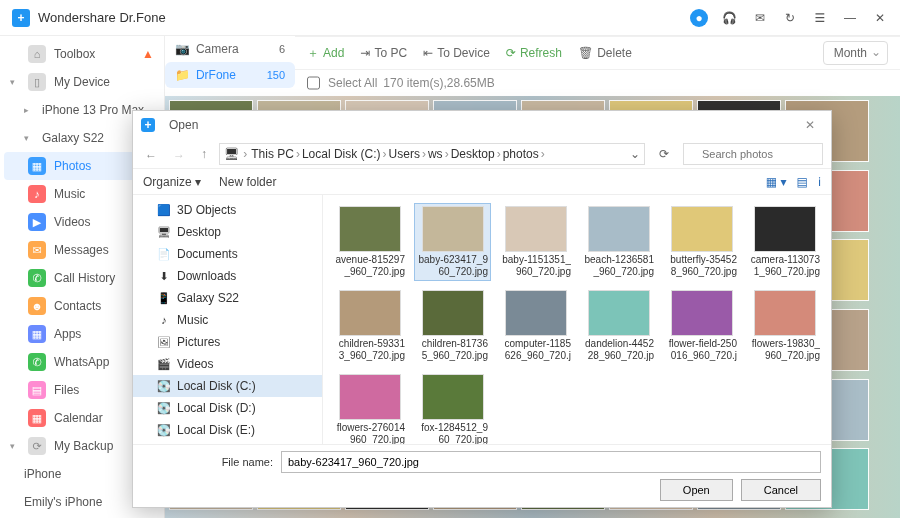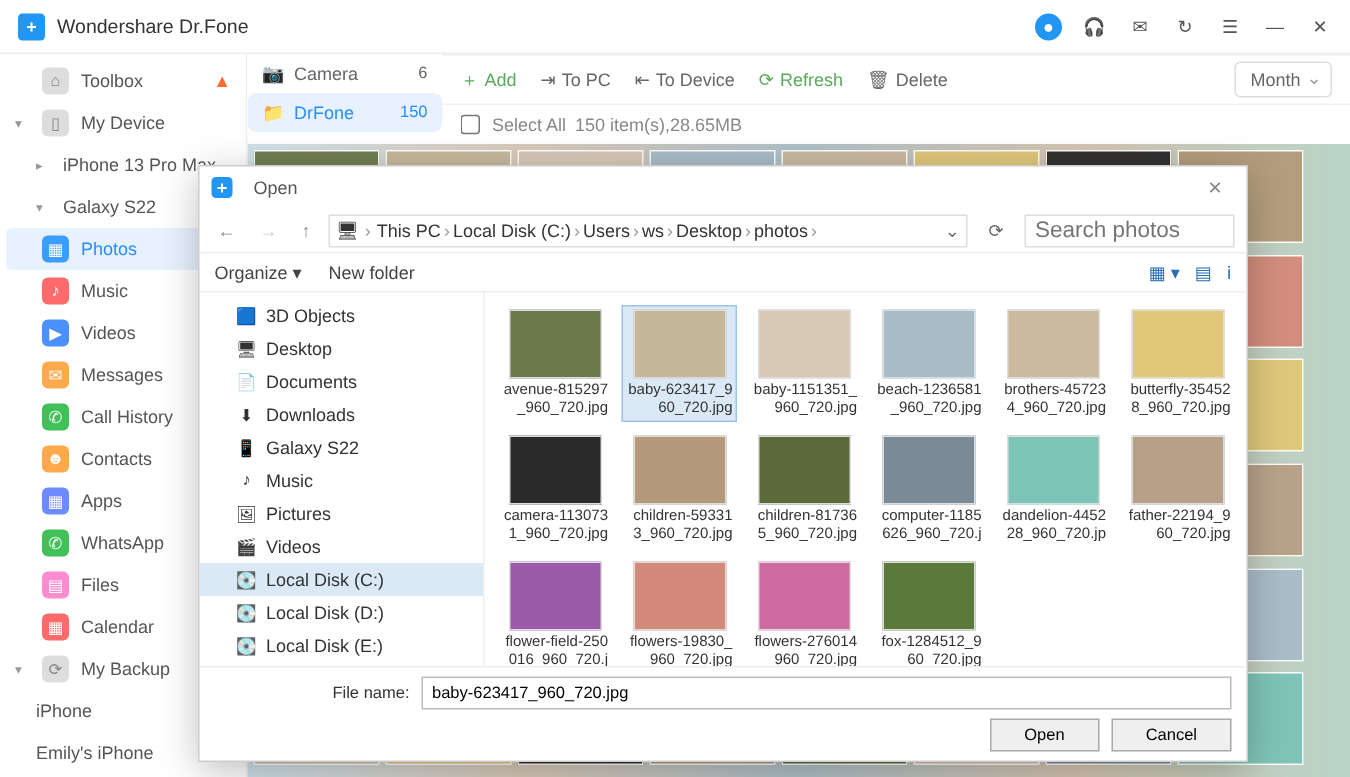--- a/index.html
+++ b/index.html
@@ -38,21 +38,21 @@
 .dlg-title{height:28px;display:flex;align-items:center;padding:0 8px;gap:6px;color:#555}
 .dlg-title .logo{width:14px;height:14px}
 .dlg-close{margin-left:auto;cursor:pointer;padding:2px 8px;color:#888}
 .dlg-nav{height:30px;display:flex;align-items:center;gap:8px;padding:0 8px;border-bottom:1px solid #eee}
 .navbtn{color:#888;cursor:pointer;padding:2px 4px}
 .crumbbox{flex:1;border:1px solid #ddd;height:22px;display:flex;align-items:center;padding:0 4px;gap:2px;font-size:11px;color:#333}
 .crumb{cursor:pointer}
 .crumbsep{color:#999;padding:0 2px}
 .navdrop{margin-left:auto;color:#666}
 .refresh{color:#666;padding:0 6px;cursor:pointer}
-.searchbox{width:140px;border:1px solid #ddd;height:22px;padding:0 6px;font-size:15px;color:#888}
+.searchbox{width:140px;border:1px solid #ddd;height:22px;padding:0 18px;font-size:11px;color:#888}
 .dlg-toolbar{height:26px;display:flex;align-items:center;padding:0 10px;gap:18px;border-bottom:1px solid #eee;font-size:11px;color:#444}
 .dlg-toolbar .right{margin-left:auto;display:flex;gap:10px;align-items:center}
 .dlg-body{flex:1;display:flex;min-height:0}
 .dlg-tree{width:190px;border-right:1px solid #eee;overflow:auto;padding:4px 0}
 .tree-item{display:flex;align-items:center;gap:6px;height:22px;padding:0 10px 0 24px;color:#333;cursor:pointer;font-size:11px}
 .tree-item.sel{background:#dbe9f7}
 .tico{width:14px;height:14px;display:flex;align-items:center;justify-content:center;font-size:11px}
 .dlg-files{flex:1;overflow:auto;padding:8px;display:grid;grid-template-columns:repeat(6,1fr);gap:6px;align-content:start}
 .file{display:flex;flex-direction:column;align-items:center;gap:2px;cursor:pointer;padding:2px;border:1px solid transparent}
 .file.sel{background:#dbe9f7;border-color:#9cc4ea}
@@ -196,21 +196,21 @@
             </span>
           <span class="tbtn">
               <span>🗑</span>
               <span>Delete</span>
             </span>
           <div class="month-select"><span>Month</span></div>
         </div>
         <div class="selectall">
           <input type="checkbox" style="">
           <span>Select All</span>
-          <span>150 item(s),28.65MB</span>
+          <span>170 item(s),28.65MB</span>
         </div>
       </div>
     </div>
     <div class="photo-strip">
       <div class="strip-row" id="strip">
           <div class="stile" style="background: rgb(107, 122, 74);"></div>
           <div class="stile" style="background: rgb(196, 183, 154);"></div>
           <div class="stile" style="background: rgb(216, 200, 182);"></div>
           <div class="stile" style="background: rgb(168, 188, 200);"></div>
           <div class="stile" style="background: rgb(203, 185, 160);"></div>
@@ -349,24 +349,20 @@
         </div>
         <div class="file">
           <div class="thumb" style="background: rgb(216, 200, 182);"></div>
           <div class="fname">baby-1151351_960_720.jpg</div>
         </div>
         <div class="file">
           <div class="thumb" style="background: rgb(168, 188, 200);"></div>
           <div class="fname">beach-1236581_960_720.jpg</div>
         </div>
         <div class="file">
-          <div class="thumb" style="background: rgb(203, 185, 160);"></div>
-          <div class="fname">brothers-457234_960_720.jpg</div>
-        </div>
-        <div class="file">
           <div class="thumb" style="background: rgb(224, 200, 120);"></div>
           <div class="fname">butterfly-354528_960_720.jpg</div>
         </div>
         <div class="file">
           <div class="thumb" style="background: rgb(42, 42, 42);"></div>
           <div class="fname">camera-1130731_960_720.jpg</div>
         </div>
         <div class="file">
           <div class="thumb" style="background: rgb(180, 154, 122);"></div>
           <div class="fname">children-593313_960_720.jpg</div>
@@ -375,24 +371,20 @@
           <div class="thumb" style="background: rgb(90, 106, 58);"></div>
           <div class="fname">children-817365_960_720.jpg</div>
         </div>
         <div class="file">
           <div class="thumb" style="background: rgb(122, 138, 150);"></div>
           <div class="fname">computer-1185626_960_720.jpg</div>
         </div>
         <div class="file">
           <div class="thumb" style="background: rgb(124, 196, 184);"></div>
           <div class="fname">dandelion-445228_960_720.jpg</div>
-        </div>
-        <div class="file">
-          <div class="thumb" style="background: rgb(184, 160, 136);"></div>
-          <div class="fname">father-22194_960_720.jpg</div>
         </div>
         <div class="file">
           <div class="thumb" style="background: rgb(154, 90, 168);"></div>
           <div class="fname">flower-field-250016_960_720.jpg</div>
         </div>
         <div class="file">
           <div class="thumb" style="background: rgb(212, 138, 122);"></div>
           <div class="fname">flowers-19830_960_720.jpg</div>
         </div>
         <div class="file">

